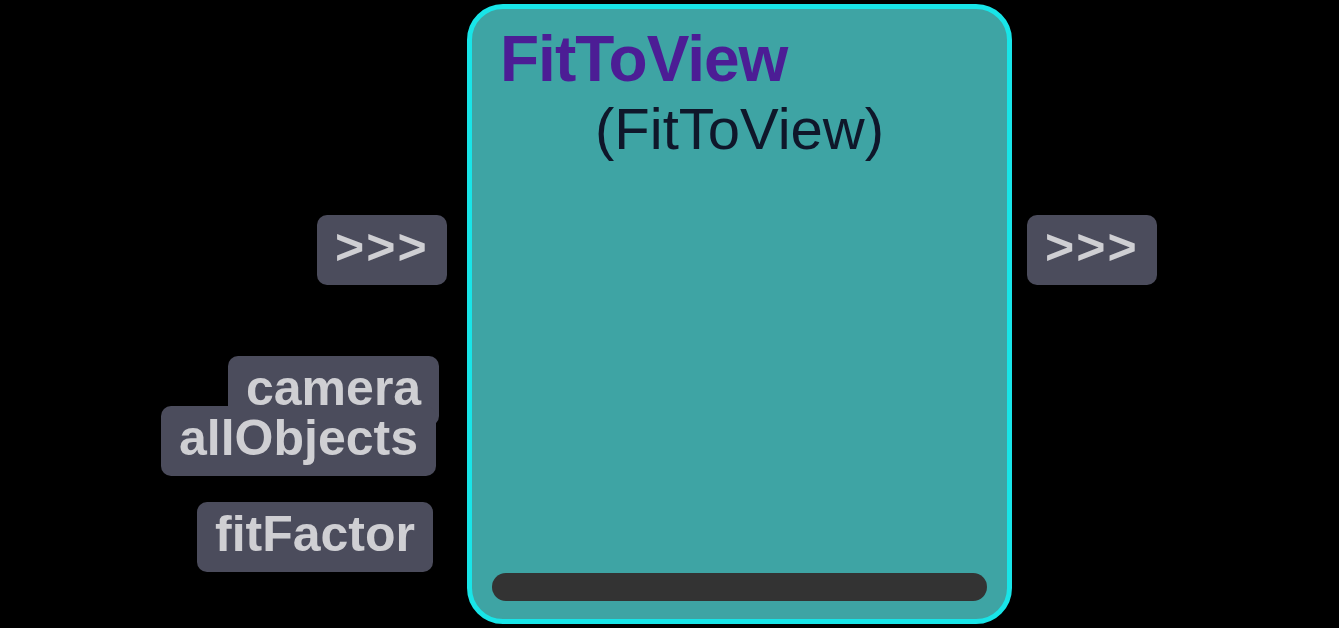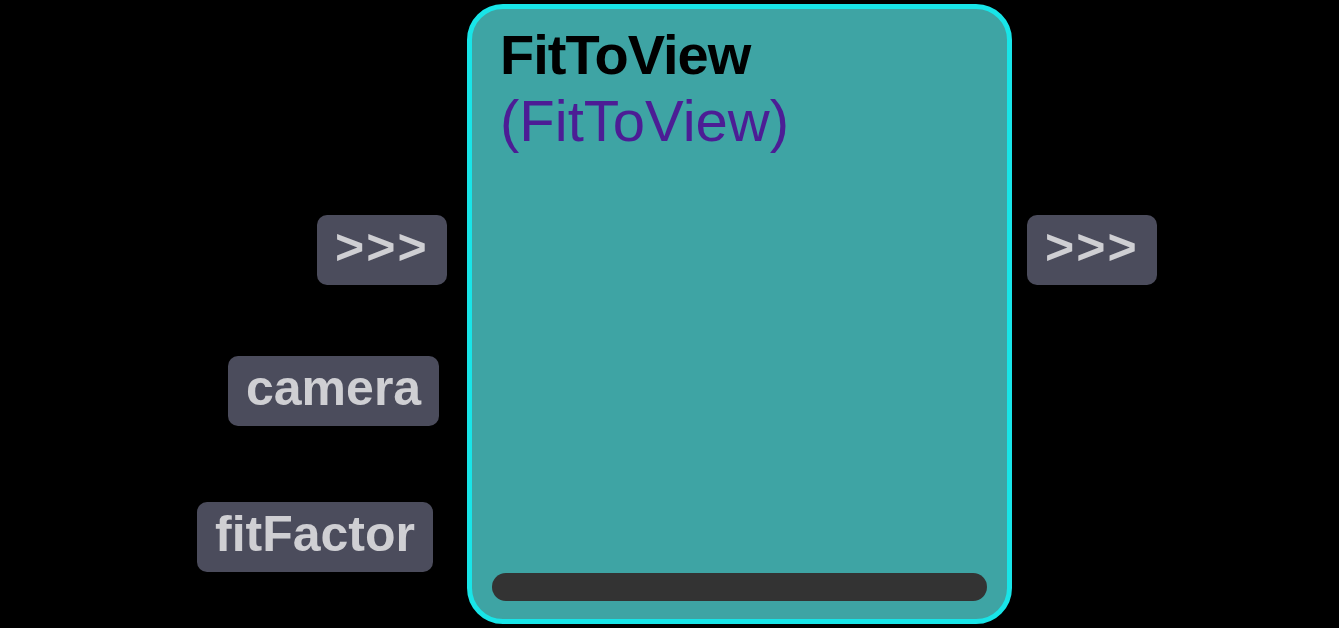--- a/index.html
+++ b/index.html
@@ -12,31 +12,32 @@
     left: 467px;
     top: 4px;
     width: 545px;
     height: 620px;
     background: #3ea4a4;
     border: 5px solid #18e5e8;
     border-radius: 36px;
     padding: 18px 28px 0 28px;
   }
   .node-title {
-    color: #000000;
-    font-size: 56px;
+    color: #4c1d95;
+    font-size: 64px;
     font-weight: 700;
     line-height: 1.0;
     letter-spacing: -1px;
   }
   .node-subtitle {
-    color: #4c1d95;
+    color: #0f172a;
     font-size: 58px;
     font-weight: 500;
     margin-top: 4px;
+    text-align: center;
   }
   .node-bar {
     position: absolute;
     left: 20px;
     right: 20px;
     bottom: 18px;
     height: 28px;
     background: #333333;
     border-radius: 14px;
   }
@@ -66,17 +67,18 @@
 <div class="stage">
 
   <div class="node">
     <div class="node-title">FitToView</div>
     <div class="node-subtitle">(FitToView)</div>
     <div class="node-bar"></div>
   </div>
 
   <div class="port exec p-in-exec">&gt;&gt;&gt;</div>
   <div class="port p-in-1">camera</div>
+  <div class="port p-in-2">allObjects</div>
   <div class="port p-in-3">fitFactor</div>
 
   <div class="port exec p-out-exec">&gt;&gt;&gt;</div>
 
 </div>
 
 </body></html>

